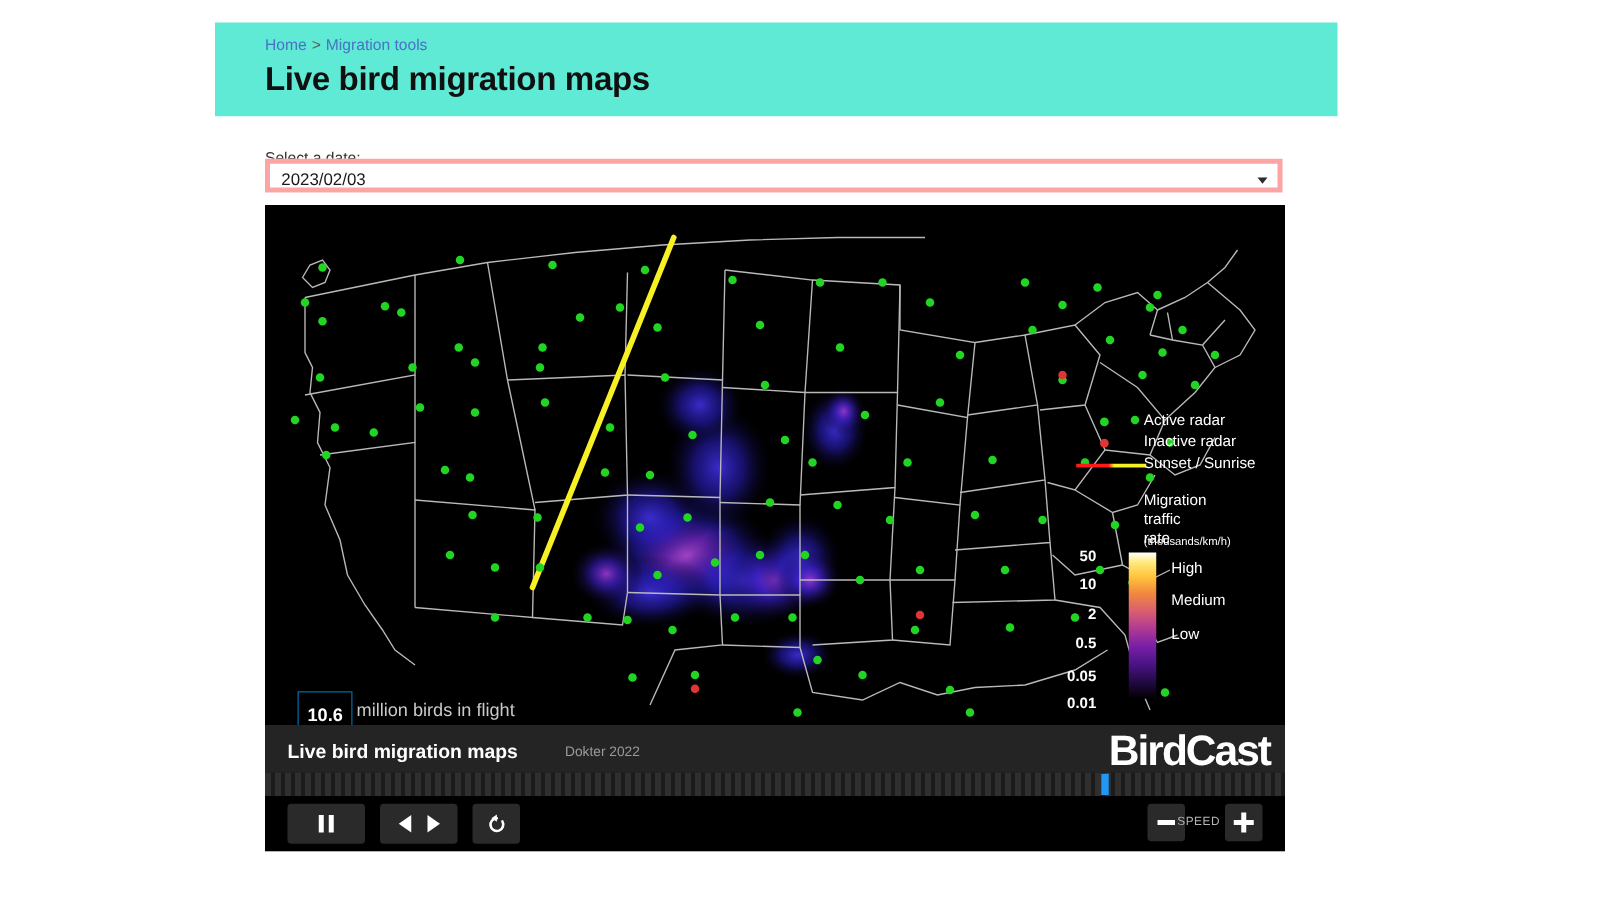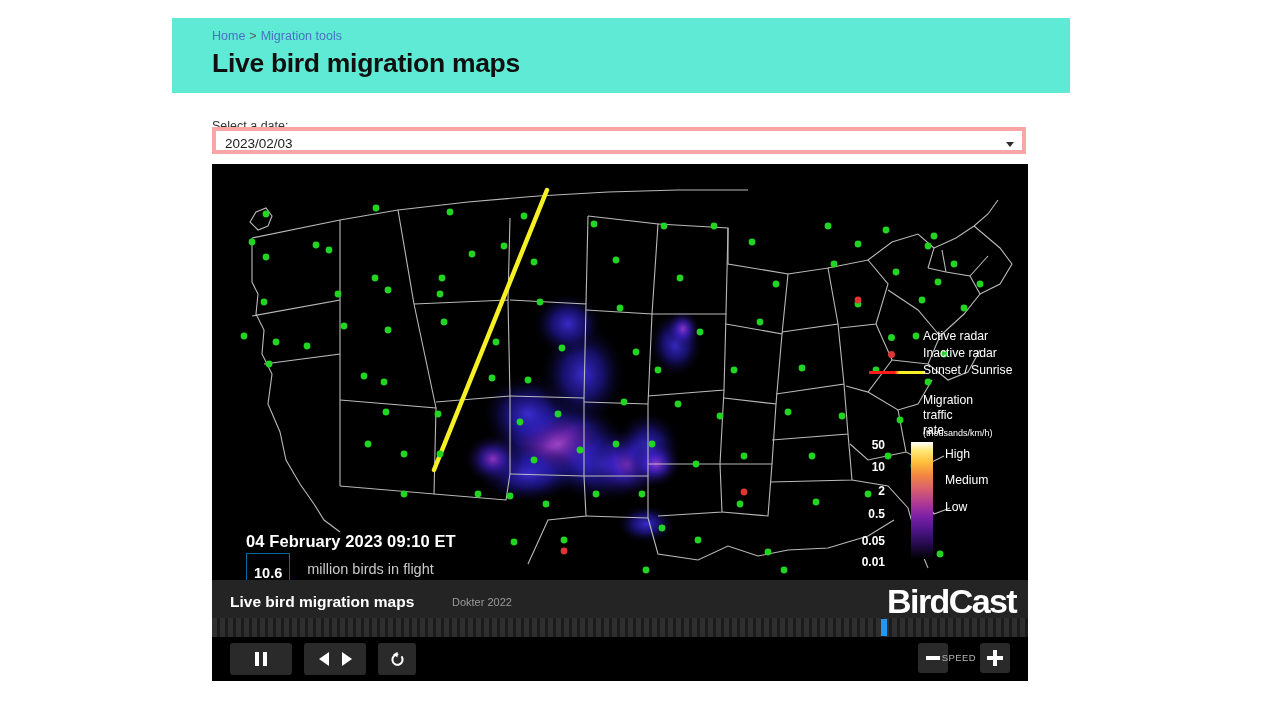--- a/index.html
+++ b/index.html
@@ -97,21 +97,21 @@
     position: absolute;
     left: 212px;
     top: 164px;
     width: 816px;
     height: 517px;
     background: #000000;
     overflow: hidden;
   }
   .map-canvas {
     position: absolute;
-    left: 16px;
+    left: 8px;
     top: 0;
     width: 848px;
     height: 416px;
     background: #000000;
     overflow: hidden;
   }
   .map-svg { position: absolute; left: 0; top: 0; }
 
   
   .map-timestamp {
@@ -136,21 +136,21 @@
     border: 1px solid #0369a1;
     color: #ffffff;
     font-size: 14.5px;
     font-weight: bold;
     padding: 11px 7px 2px 7px;
     line-height: 1.15;
   }
   .count-text {
     color: #c9c9c9;
     font-size: 14.5px;
-    margin-left: 17px;
+    margin-left: 3px;
   }
 
   
   .legend { position: absolute; left: 660px; top: 165px; }
   .legend-row {
     position: relative;
     height: 17px;
     margin-bottom: 0px;
     white-space: nowrap;
   }
@@ -603,21 +603,20 @@
           <div class="scale-tick" style="top:42px;">2</div>
           <div class="scale-tick" style="top:65px;">0.5</div>
           <div class="scale-tick" style="top:92px;">0.05</div>
           <div class="scale-tick" style="top:113px;">0.01</div>
           <div class="scale-word" style="top:5px;">High</div>
           <div class="scale-word" style="top:31px;">Medium</div>
           <div class="scale-word" style="top:58px;">Low</div>
         </div>
       </div>
 
-      <div class="map-timestamp">04 February 2023 09:10 ET</div>
       <div class="count-row">
         <span class="count-box">10.6</span>
         <span class="count-text">million birds in flight</span>
       </div>
     </div>
 
     <div class="brand-strip">
       <div class="brand-title">Live bird migration maps</div>
       <div class="brand-credit">Dokter 2022</div>
       <div class="brand-logo">BirdCast</div>

